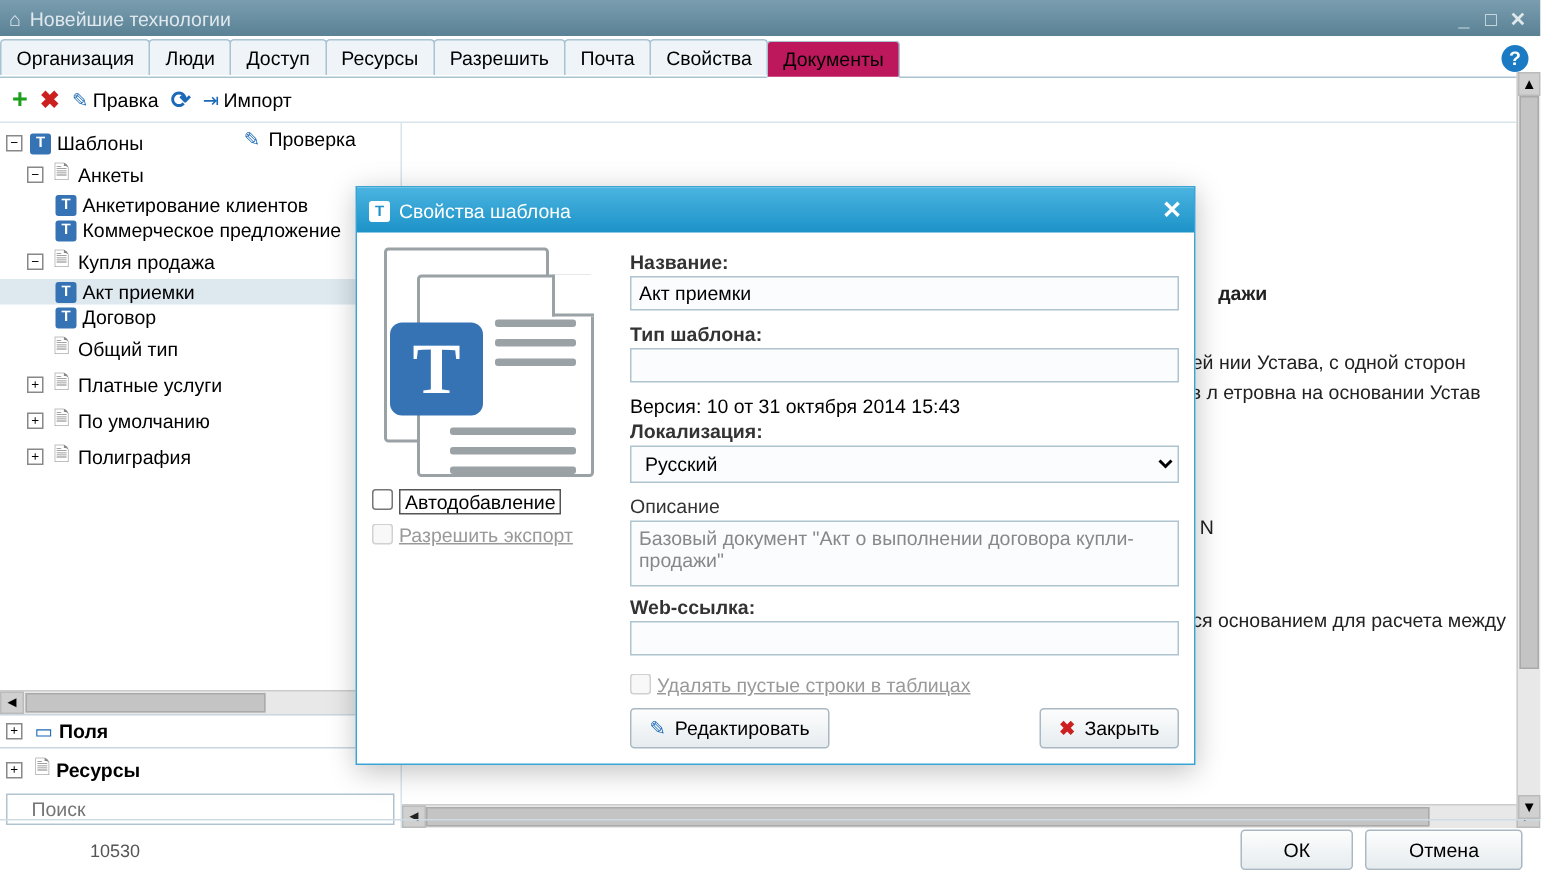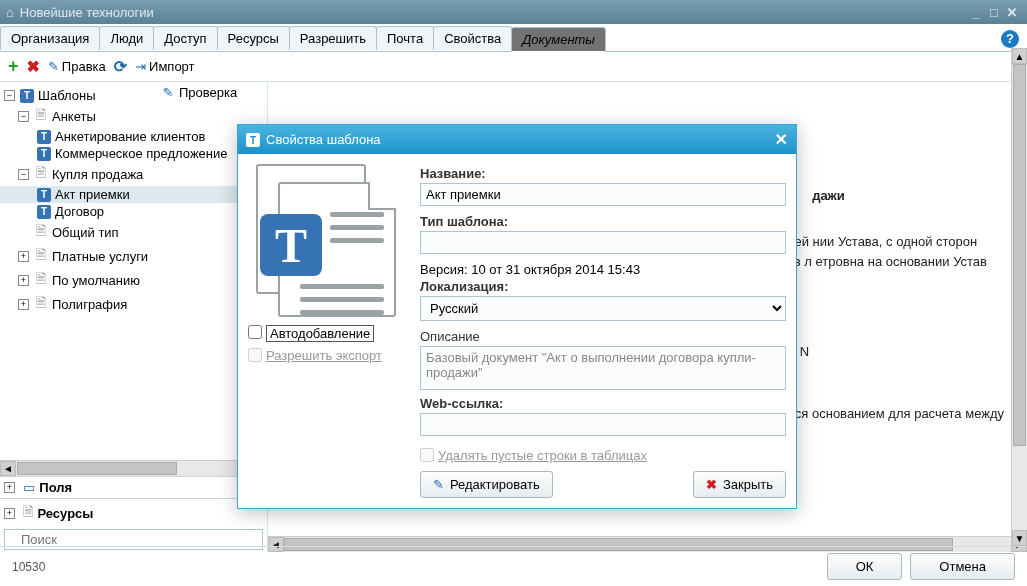--- a/index.html
+++ b/index.html
@@ -5,21 +5,21 @@
 * { box-sizing: border-box; margin: 0; padding: 0; font-family: Arial, sans-serif; }
 body { background: #fff; width: 1027px; height: 586px; overflow: hidden; position: relative; }
 
 .titlebar { background: linear-gradient(#7a9eb0, #5a8194); height: 24px; display: flex; align-items: center; padding: 0 6px; color: #dfe8ed; font-size: 13px; }
 .titlebar .home-icon { margin-right: 6px; }
 .titlebar .spacer { flex: 1; }
 .titlebar .win-btn { width: 18px; text-align: center; cursor: pointer; font-weight: bold; }
 
 .tabs { display: flex; border-bottom: 1px solid #a9c3d2; background: #fff; padding-top: 2px; align-items:flex-start;}
 .tab { padding: 4px 10px; font-size: 13px; border: 1px solid #a9c3d2; border-bottom: none; background: #eef4f7; margin-right: -1px; cursor: pointer; border-top-left-radius:3px; border-top-right-radius:3px;}
-.tab.active { background: #737373; position: relative; top: 1px; border-bottom:1px solid #fff;font-style:italic;}
+.tab.active { background: #be185d; position: relative; top: 1px; border-bottom:1px solid #fff;}
 .help-dot { margin-left: auto; margin-right: 8px; width: 18px; height: 18px; border-radius: 50%; background: #1a7bc4; color: #fff; font-weight: bold; display: flex; align-items: center; justify-content: center; font-size: 13px; align-self:center; cursor:pointer;}
 
 .toolbar { display: flex; align-items: center; padding: 4px 8px; border-bottom: 1px solid #d8e4eb; gap: 8px; font-size: 13px; }
 .toolbar .plus { color: #1ca01c; font-weight: bold; font-size: 18px; cursor:pointer;}
 .toolbar .x { color: #cc2020; font-weight: bold; font-size: 16px; cursor:pointer;}
 .toolbar .pencil { color: #1a6ab8; cursor:pointer;}
 .toolbar .refresh { color: #1a6ab8; font-size:16px; cursor:pointer; font-weight:bold;}
 .toolbar .item { display: flex; align-items: center; gap: 3px; cursor:pointer;}
 
 .main { display: flex; height: 470px; }
@@ -48,21 +48,21 @@
 
 .content { flex: 1; padding: 8px 18px; font-family: Verdana, sans-serif; font-size: 13px; color:#222; line-height:1.5; position:relative; overflow:hidden;}
 .content .doc-title { font-weight: bold; text-align:center; margin: 6px 0 12px; }
 .content .cut { position:absolute; left:380px; right:18px;}
 .content .hscroll-long { position:absolute; bottom:0; left:0; right:0; height:16px; background:#e8e8e8; border-top:1px solid #ccc; display:flex;}
 .content .hscroll-long .arrow { width:16px; background:#d0d0d0; border:1px solid #bbb; display:flex; align-items:center; justify-content:center; font-size:10px;}
 .content .hscroll-long .track { flex:1; position:relative;}
 .content .hscroll-long .thumb { position:absolute; left:0; top:1px; bottom:1px; width:92%; background:#c4c4c4; border:1px solid #aaa;}
 
 .bottom-bar { position: absolute; bottom: 0; left: 0; right: 0; height: 40px; border-top: 1px solid #d0dce3; display: flex; align-items: center; padding: 0 12px; }
-.bottom-bar .status { font-size: 12px; color: #555; }
+.bottom-bar .status { font-size: 12px; color: #555; margin-left: 48px; }
 .bottom-bar .spacer { flex: 1; }
 .bottom-bar button { padding: 5px 28px; font-size: 13px; border: 1px solid #a9b8c2; background: linear-gradient(#fdfdfd,#e6ecef); border-radius: 3px; margin-left: 8px; cursor:pointer;}
 
 
 .modal { position: absolute; left: 237px; top: 124px; width: 560px; background: #fff; border: 1px solid #3aa4d4; box-shadow: 0 4px 18px rgba(0,0,0,0.25); z-index: 100; }
 .modal-title { background: linear-gradient(#4ab4e0,#1c92c8); color: #fff; padding: 5px 8px; font-size: 13px; display: flex; align-items: center; }
 .modal-title .close { margin-left: auto; font-weight: bold; cursor: pointer; font-size:16px;}
 .modal-body { display: flex; padding: 10px; gap: 12px; }
 .modal-left { width: 160px; }
 .big-doc-icon { width: 150px; height: 155px; position: relative; }

